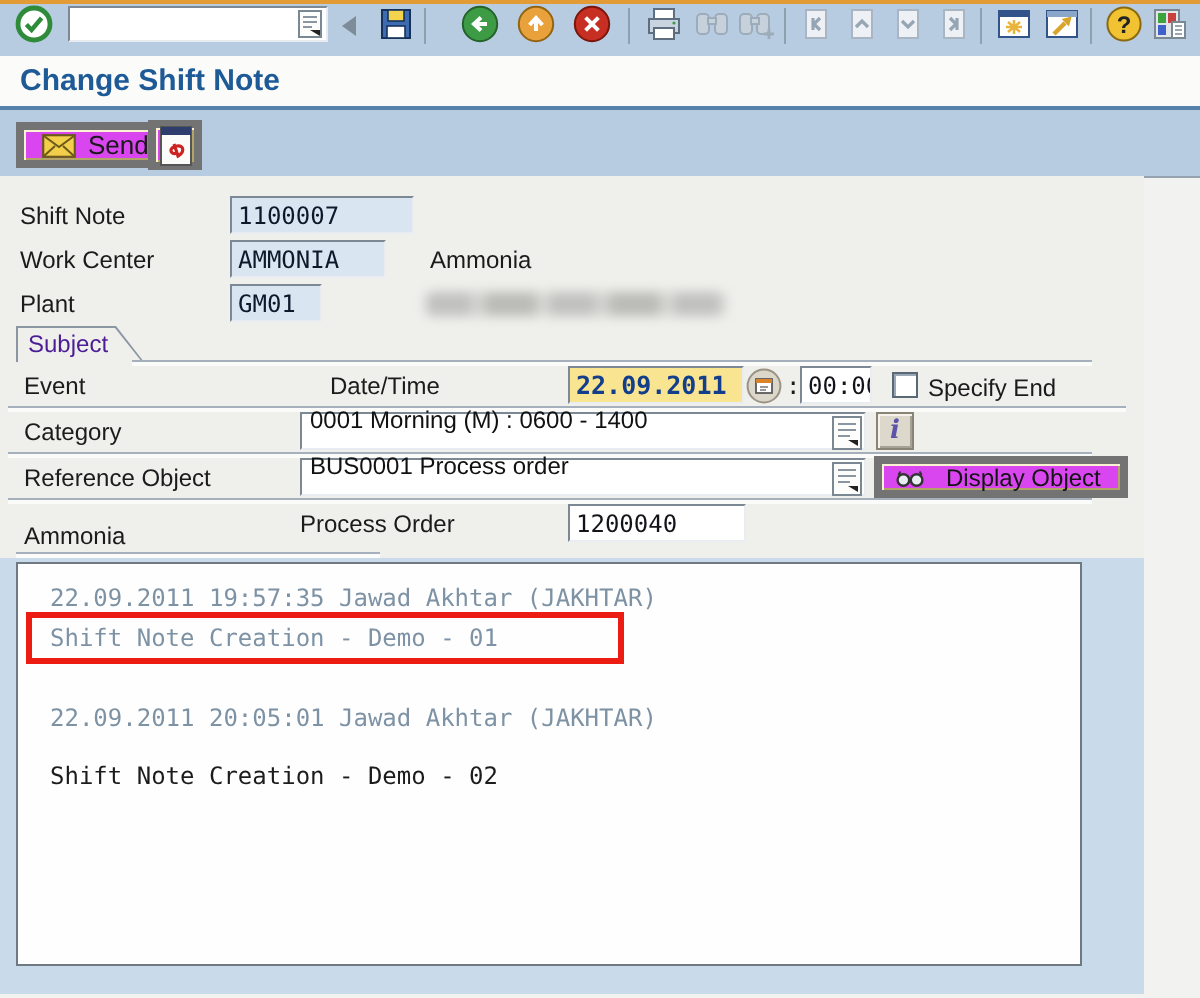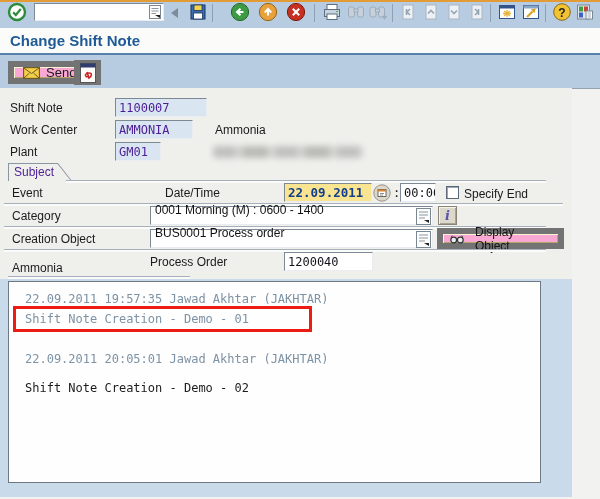--- a/index.html
+++ b/index.html
@@ -12,28 +12,28 @@
   .ticon{top:2px;width:20px;height:20px;display:flex;align-items:center;justify-content:center;}
   .tsep{top:4px;width:1px;height:18px;background:#8FA0B0;}
   .cmdfield{left:34px;top:3px;width:130px;height:18px;background:#fff;border:1px solid;border-color:#7C8893 #E8ECF0 #E8ECF0 #7C8893;font-family:"DejaVu Sans Mono",monospace;font-size:11px;padding:0 16px 0 3px;box-sizing:border-box;}
   .cmdicon{left:149px;top:5px;}
   .collapse-tri{left:171px;top:8px;width:0;height:0;border-top:5px solid transparent;border-bottom:5px solid transparent;border-right:7px solid #7E8C99;}
   
   .titlebar{left:0;top:28px;width:600px;height:25px;background:#FBFBF9;border-bottom:2px solid #5581AB;}
   .pagetitle{left:10px;top:32px;font-size:15px;font-weight:bold;color:#1E5A96;}
   
   .appbar{left:0;top:55px;width:600px;height:33px;background:#B7CCE1;border-bottom:1px solid #95A2AF;}
-  .btn-tan{background:#f9a8d4;border:6px solid #737373;box-shadow:inset 1px 1px 0 #FAF2D2,inset -1px -1px 0 #B3A468;display:flex;align-items:center;box-sizing:border-box;cursor:default;}
+  .btn-tan{background:#d946ef;border:4px solid #737373;box-shadow:inset 1px 1px 0 #FAF2D2,inset -1px -1px 0 #B3A468;display:flex;align-items:center;box-sizing:border-box;cursor:default;}
   .sendbtn{left:8px;top:61px;height:23px;padding:0 9px;gap:6px;font-size:13px;color:#1a1a1a;}
   .pdfbtn{left:74px;top:60px;width:27px;height:25px;justify-content:center;}
   
   .formbg{left:0;top:88px;width:572px;height:191px;background:#EFEFEC;}
   .lbl{font-size:12px;color:#1B1B1B;white-space:nowrap;}
   .fld{height:19px;box-sizing:border-box;border:1px solid;border-color:#7C8893 #E9EDF2 #E9EDF2 #7C8893;font-family:"DejaVu Sans Mono",monospace;font-size:12px;display:flex;align-items:center;padding:0 3px;white-space:nowrap;overflow:hidden;}
-  .fld.blue{background:#D9E6F2;color:#4c1d95;}
+  .fld.blue{background:#D9E6F2;color:#0f172a;}
   .fld.white{background:#FFFFFF;color:#13131A;}
   .fld.yellow{background:#F9E491;color:#123E8C;font-weight:bold;font-size:12.5px;}
   .combo{height:19px;box-sizing:border-box;border:1px solid;border-color:#7C8893 #E9EDF2 #E9EDF2 #7C8893;background:#fff;font-size:12px;color:#111;display:flex;align-items:center;padding:0 20px 12px 4px;}
   .comboicon{position:absolute;right:1px;top:1px;}
   .redacted{background:repeating-linear-gradient(90deg,#9a9a98 0 22px,#b9b9b6 22px 30px,#8f8f8c 30px 55px,#c2c2bf 55px 62px);filter:blur(3px);opacity:.55;border-radius:3px;}
   
   .tab-outer{left:8px;top:163px;width:64px;height:18px;background:#8A97A3;clip-path:polygon(0 0,50px 0,64px 18px,0 18px);}
   .tab-inner{position:absolute;left:1px;top:1px;width:62px;height:17px;background:#EFEFEC;clip-path:polygon(0 0,48.5px 0,62px 17px,0 17px);}
   .tab-lbl{position:absolute;left:6px;top:2px;font-size:12px;color:#4c1d95;}
   .groove{height:2px;border-top:1px solid #A5B0BC;background:#FBFBF9;}
@@ -249,21 +249,21 @@
           <path d="M3 4h9M3 7h9M3 10h6" stroke="#8A97A3" stroke-width="1.1"></path>
           <path d="M8 12h5v3z" fill="#222"></path>
         </svg>
     </span>
   </div>
   <div class="abs ibtn">
       <span>i</span>
     </div>
   <div class="abs groove" style="left:4px;top:226px;width:542px"></div>
 
-  <span class="abs lbl" style="left:12px;top:232px">Creation Object</span>
+  <span class="abs lbl" style="left:12px;top:232px">Reference Object</span>
   <div class="abs combo" style="left:150px;top:229px;width:283px">
     <span>BUS0001 Process order</span>
     <span class="comboicon">
       <svg width="15" height="17" viewBox="0 0 15 17">
           <rect x="0.5" y="0.5" width="14" height="16" fill="#FDFDFB" stroke="#7A8894"></rect>
           <path d="M3 4h9M3 7h9M3 10h6" stroke="#8A97A3" stroke-width="1.1"></path>
           <path d="M8 12h5v3z" fill="#222"></path>
         </svg>
     </span>
   </div>

